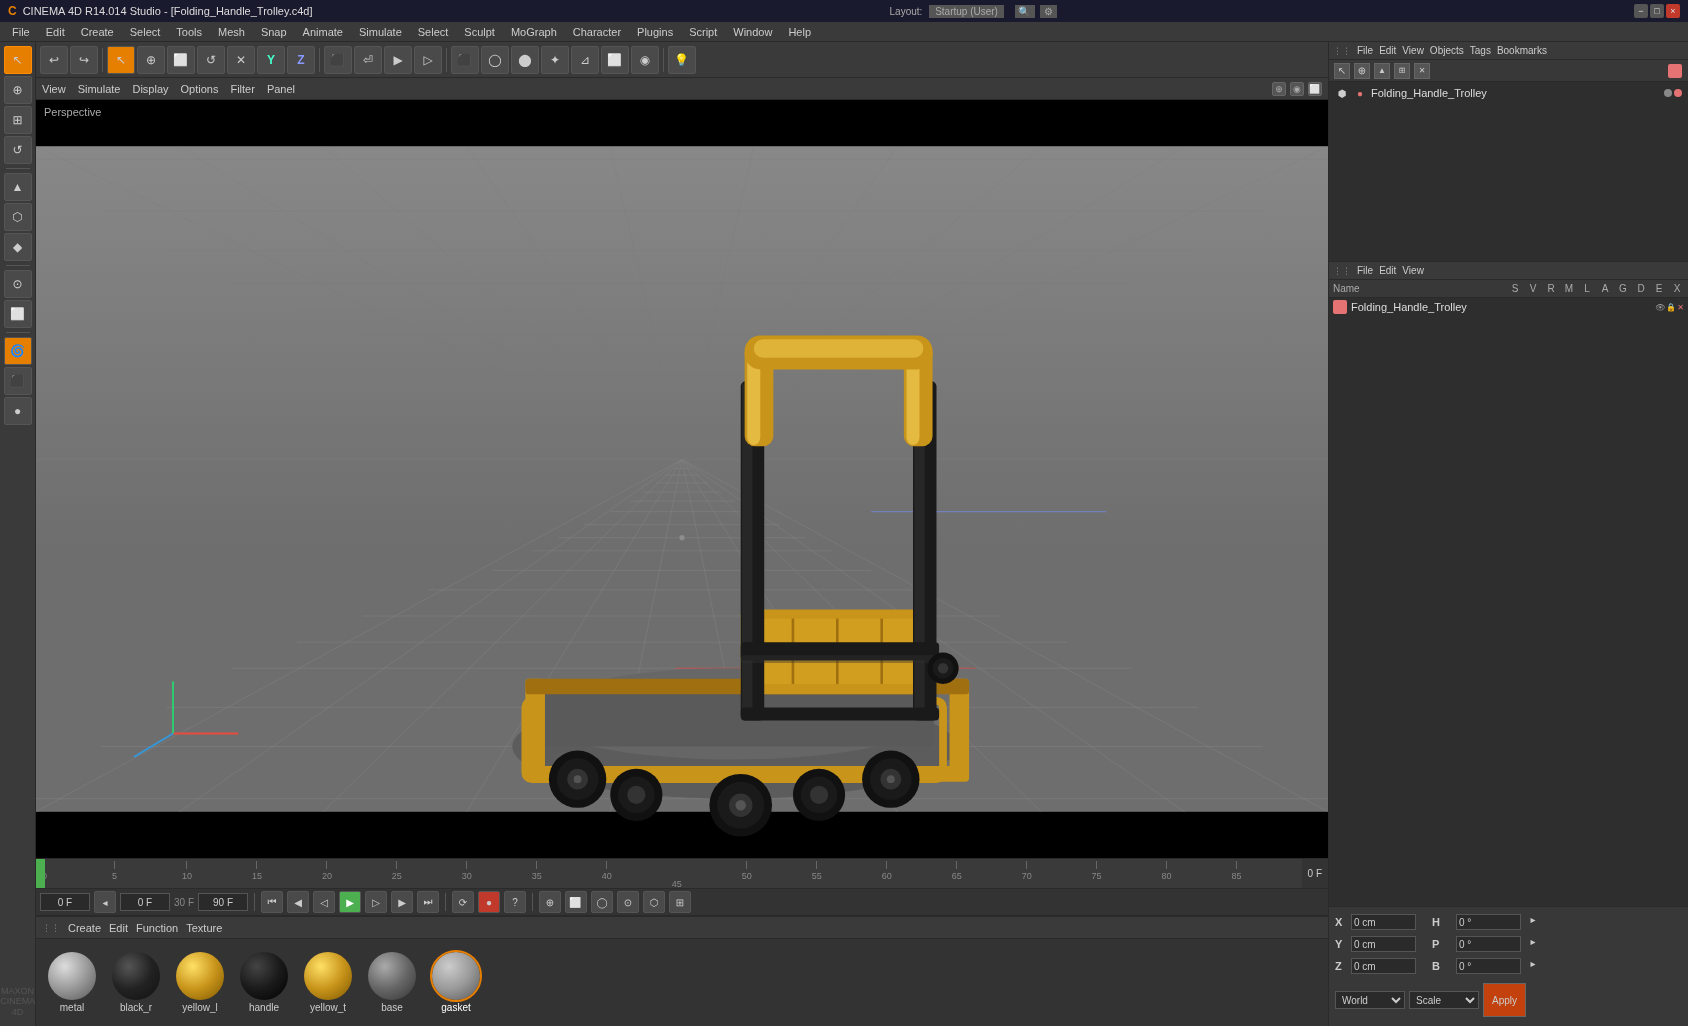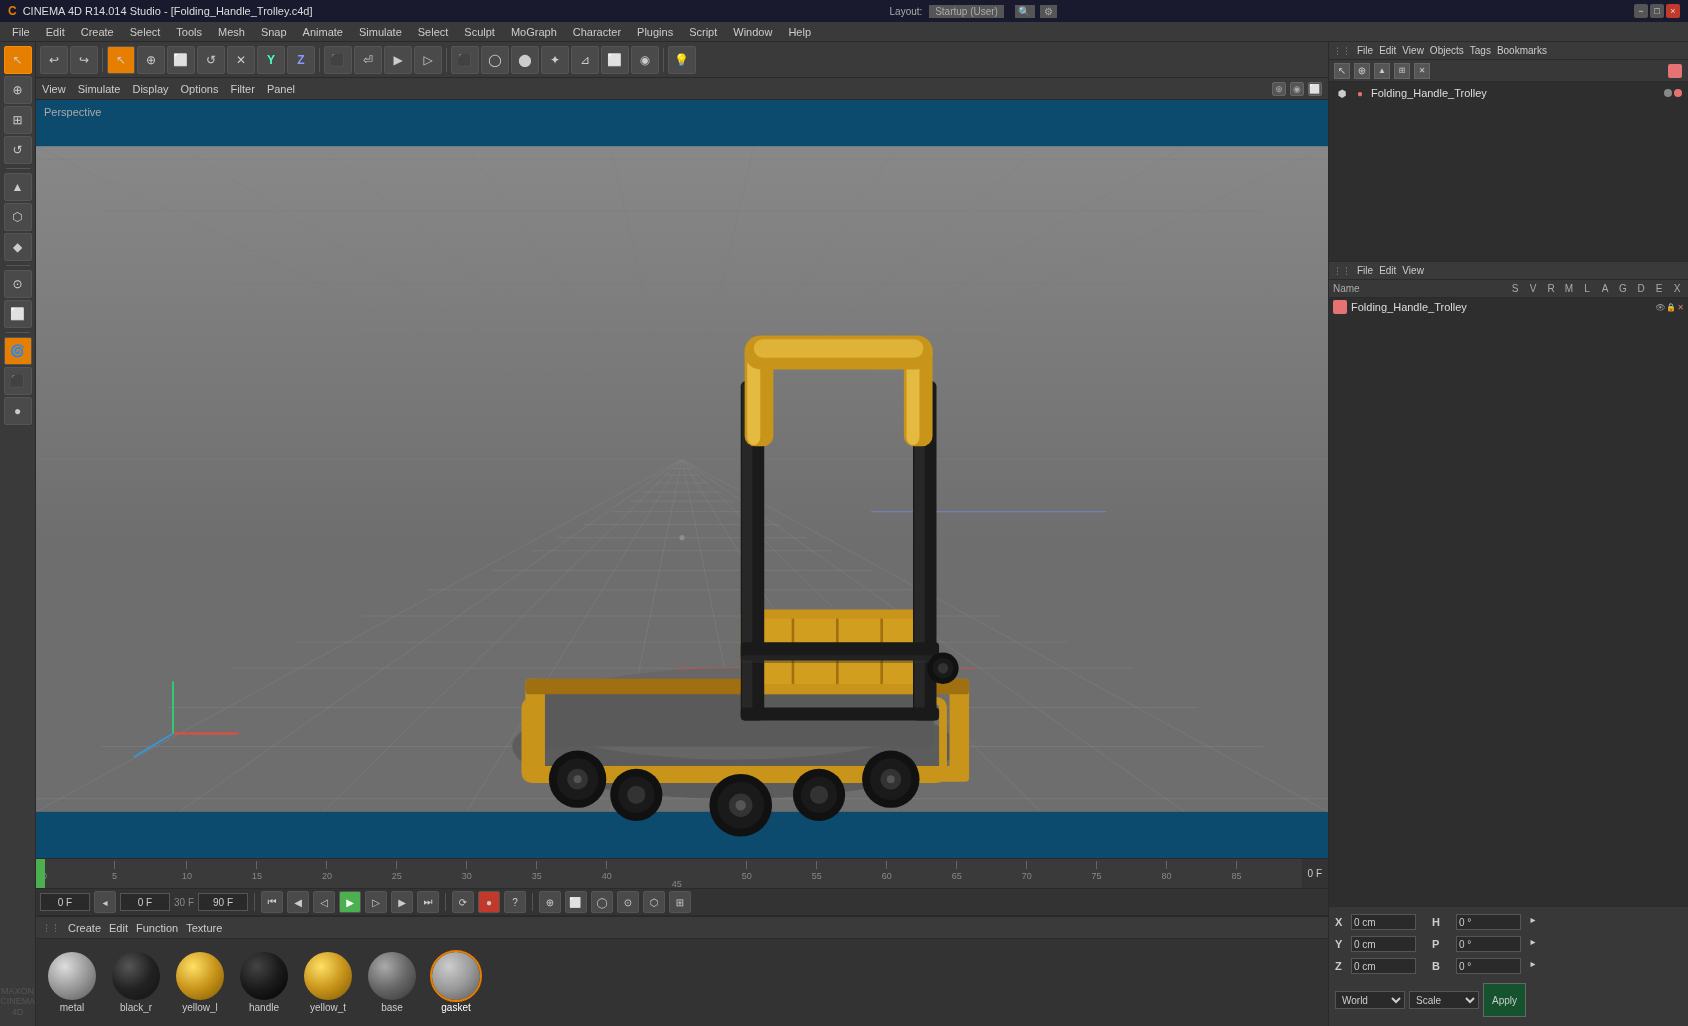--- a/index.html
+++ b/index.html
@@ -35,21 +35,21 @@
     .toolbar-btn { width: 28px; height: 28px; background: #4a4a4a; border: 1px solid #555; border-radius: 2px; display: flex; align-items: center; justify-content: center; cursor: pointer; color: #ccc; font-size: 12px; }
     .toolbar-separator { width: 1px; height: 24px; background: #555; margin: 0 2px; }
 
     
     #viewport-container { flex: 1; display: flex; flex-direction: column; position: relative; }
     #viewport-header { height: 22px; background: #3a3a3a; display: flex; align-items: center; padding: 0 6px; gap: 12px; border-bottom: 1px solid #2a2a2a; }
     #viewport-header .vp-tab { font-size: 11px; color: #ccc; cursor: pointer; }
     #viewport-header .vp-controls { margin-left: auto; display: flex; gap: 4px; }
     .vp-ctrl-btn { width: 14px; height: 14px; background: #555; border: 1px solid #666; border-radius: 2px; cursor: pointer; display: flex; align-items: center; justify-content: center; font-size: 9px; color: #aaa; }
 
-    #viewport { flex: 1; background: #0c4a6e; position: relative; overflow: hidden; }
+    #viewport { flex: 1; background: #000000; position: relative; overflow: hidden; }
     #viewport-label { position: absolute; top: 6px; left: 8px; color: #aaa; font-size: 11px; }
 
     
     #viewport svg { width: 100%; height: 100%; }
 
     
     #timeline { height: 30px; background: #333; border-top: 1px solid #2a2a2a; display: flex; align-items: center; position: relative; overflow: hidden; }
     #timeline-ruler { flex: 1; height: 100%; background: #3a3a3a; position: relative; }
 
     
@@ -95,21 +95,21 @@
 
     
     #coords-panel { height: 120px; background: #383838; border-top: 1px solid #2a2a2a; padding: 6px; display: flex; flex-direction: column; gap: 4px; }
     .coord-row { display: flex; align-items: center; gap: 4px; height: 18px; }
     .coord-label { width: 12px; font-size: 11px; color: #ccc; font-weight: bold; }
     .coord-input { background: #2a2a2a; border: 1px solid #555; width: 65px; height: 16px; font-size: 10px; color: #ccc; padding: 0 2px; display: flex; align-items: center; }
     .coord-extra-label { font-size: 11px; color: #ccc; width: 20px; font-weight: bold; }
     .coord-extra-input { background: #2a2a2a; border: 1px solid #555; width: 65px; height: 16px; font-size: 10px; color: #ccc; padding: 0 2px; display: flex; align-items: center; }
     #coords-bottom { display: flex; align-items: center; gap: 4px; margin-top: 4px; }
     .coords-select { background: #2a2a2a; border: 1px solid #555; height: 18px; font-size: 10px; color: #ccc; padding: 0 2px; width: 70px; }
-    #apply-btn { background: #14532d; border: 1px solid #666; height: 34px; padding: 0 8px; font-size: 10px; color: #ccc; cursor: pointer; }
+    #apply-btn { background: #c2410c; border: 1px solid #666; height: 34px; padding: 0 8px; font-size: 10px; color: #ccc; cursor: pointer; }
 
     
     ::-webkit-scrollbar { width: 8px; height: 8px; }
     ::-webkit-scrollbar-track { background: #2a2a2a; }
     ::-webkit-scrollbar-thumb { background: #555; border-radius: 2px; }
   </style>
 </head>
 <body>
 
 <div id="titlebar">

